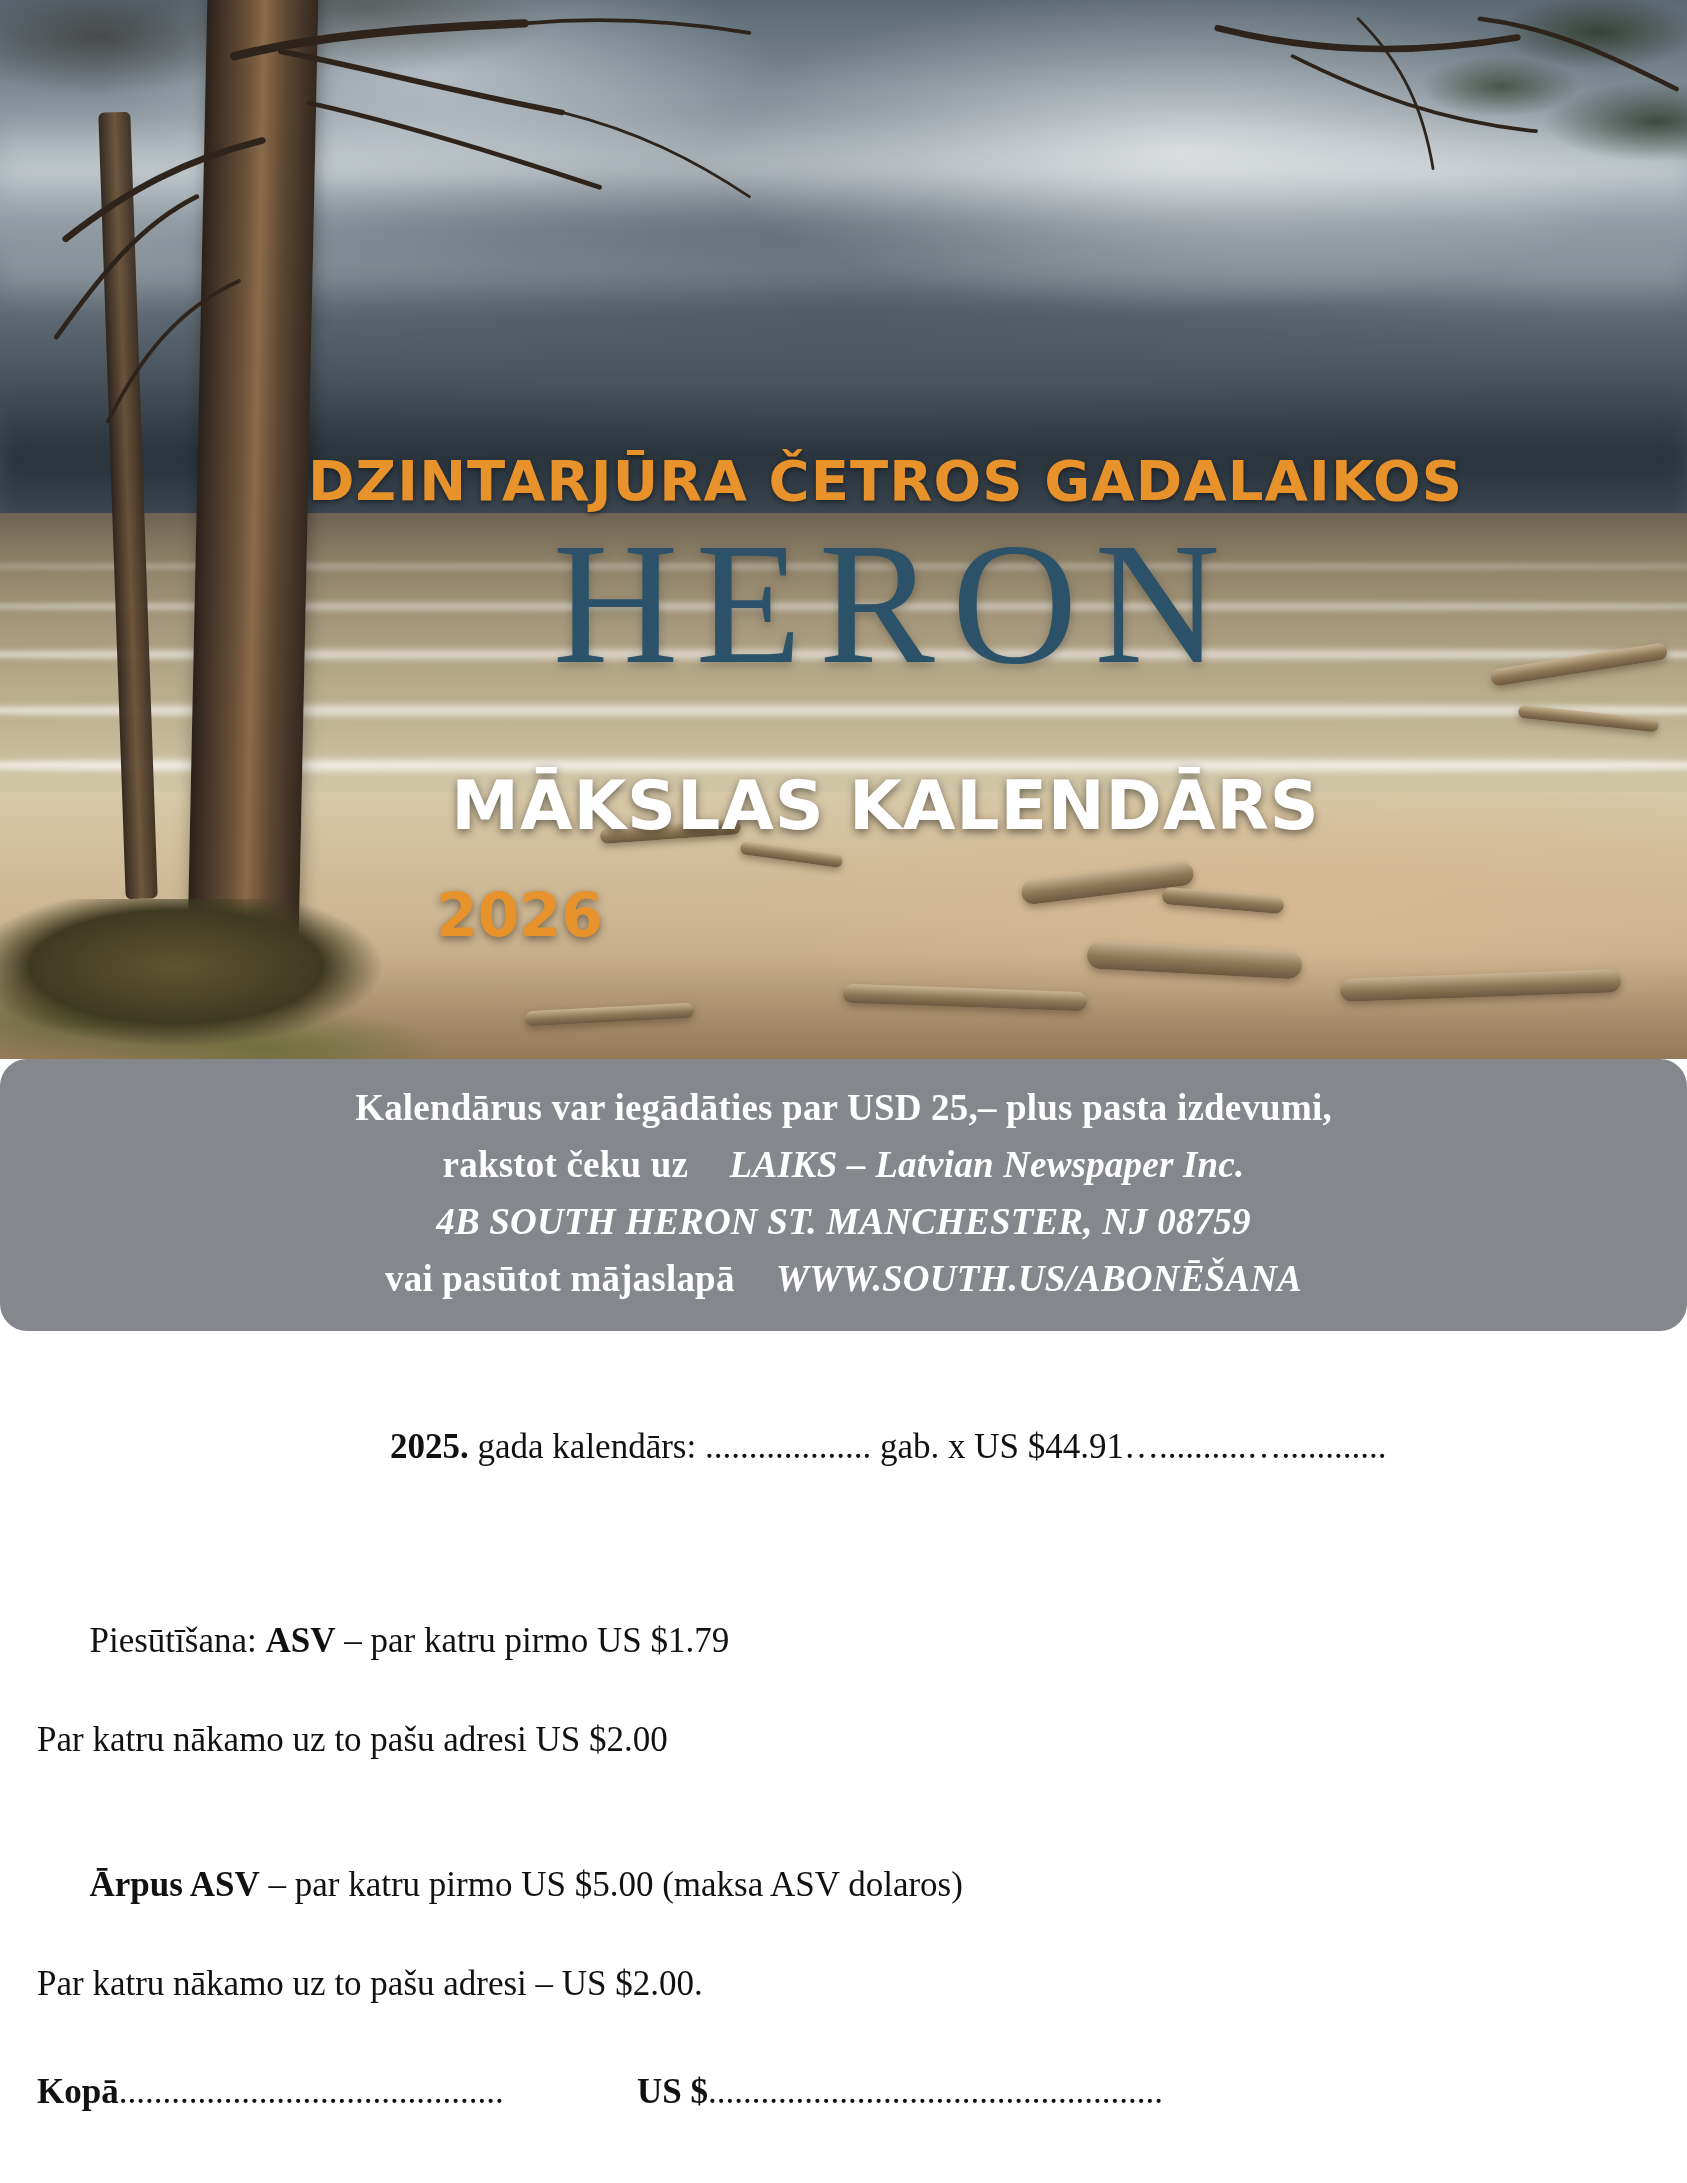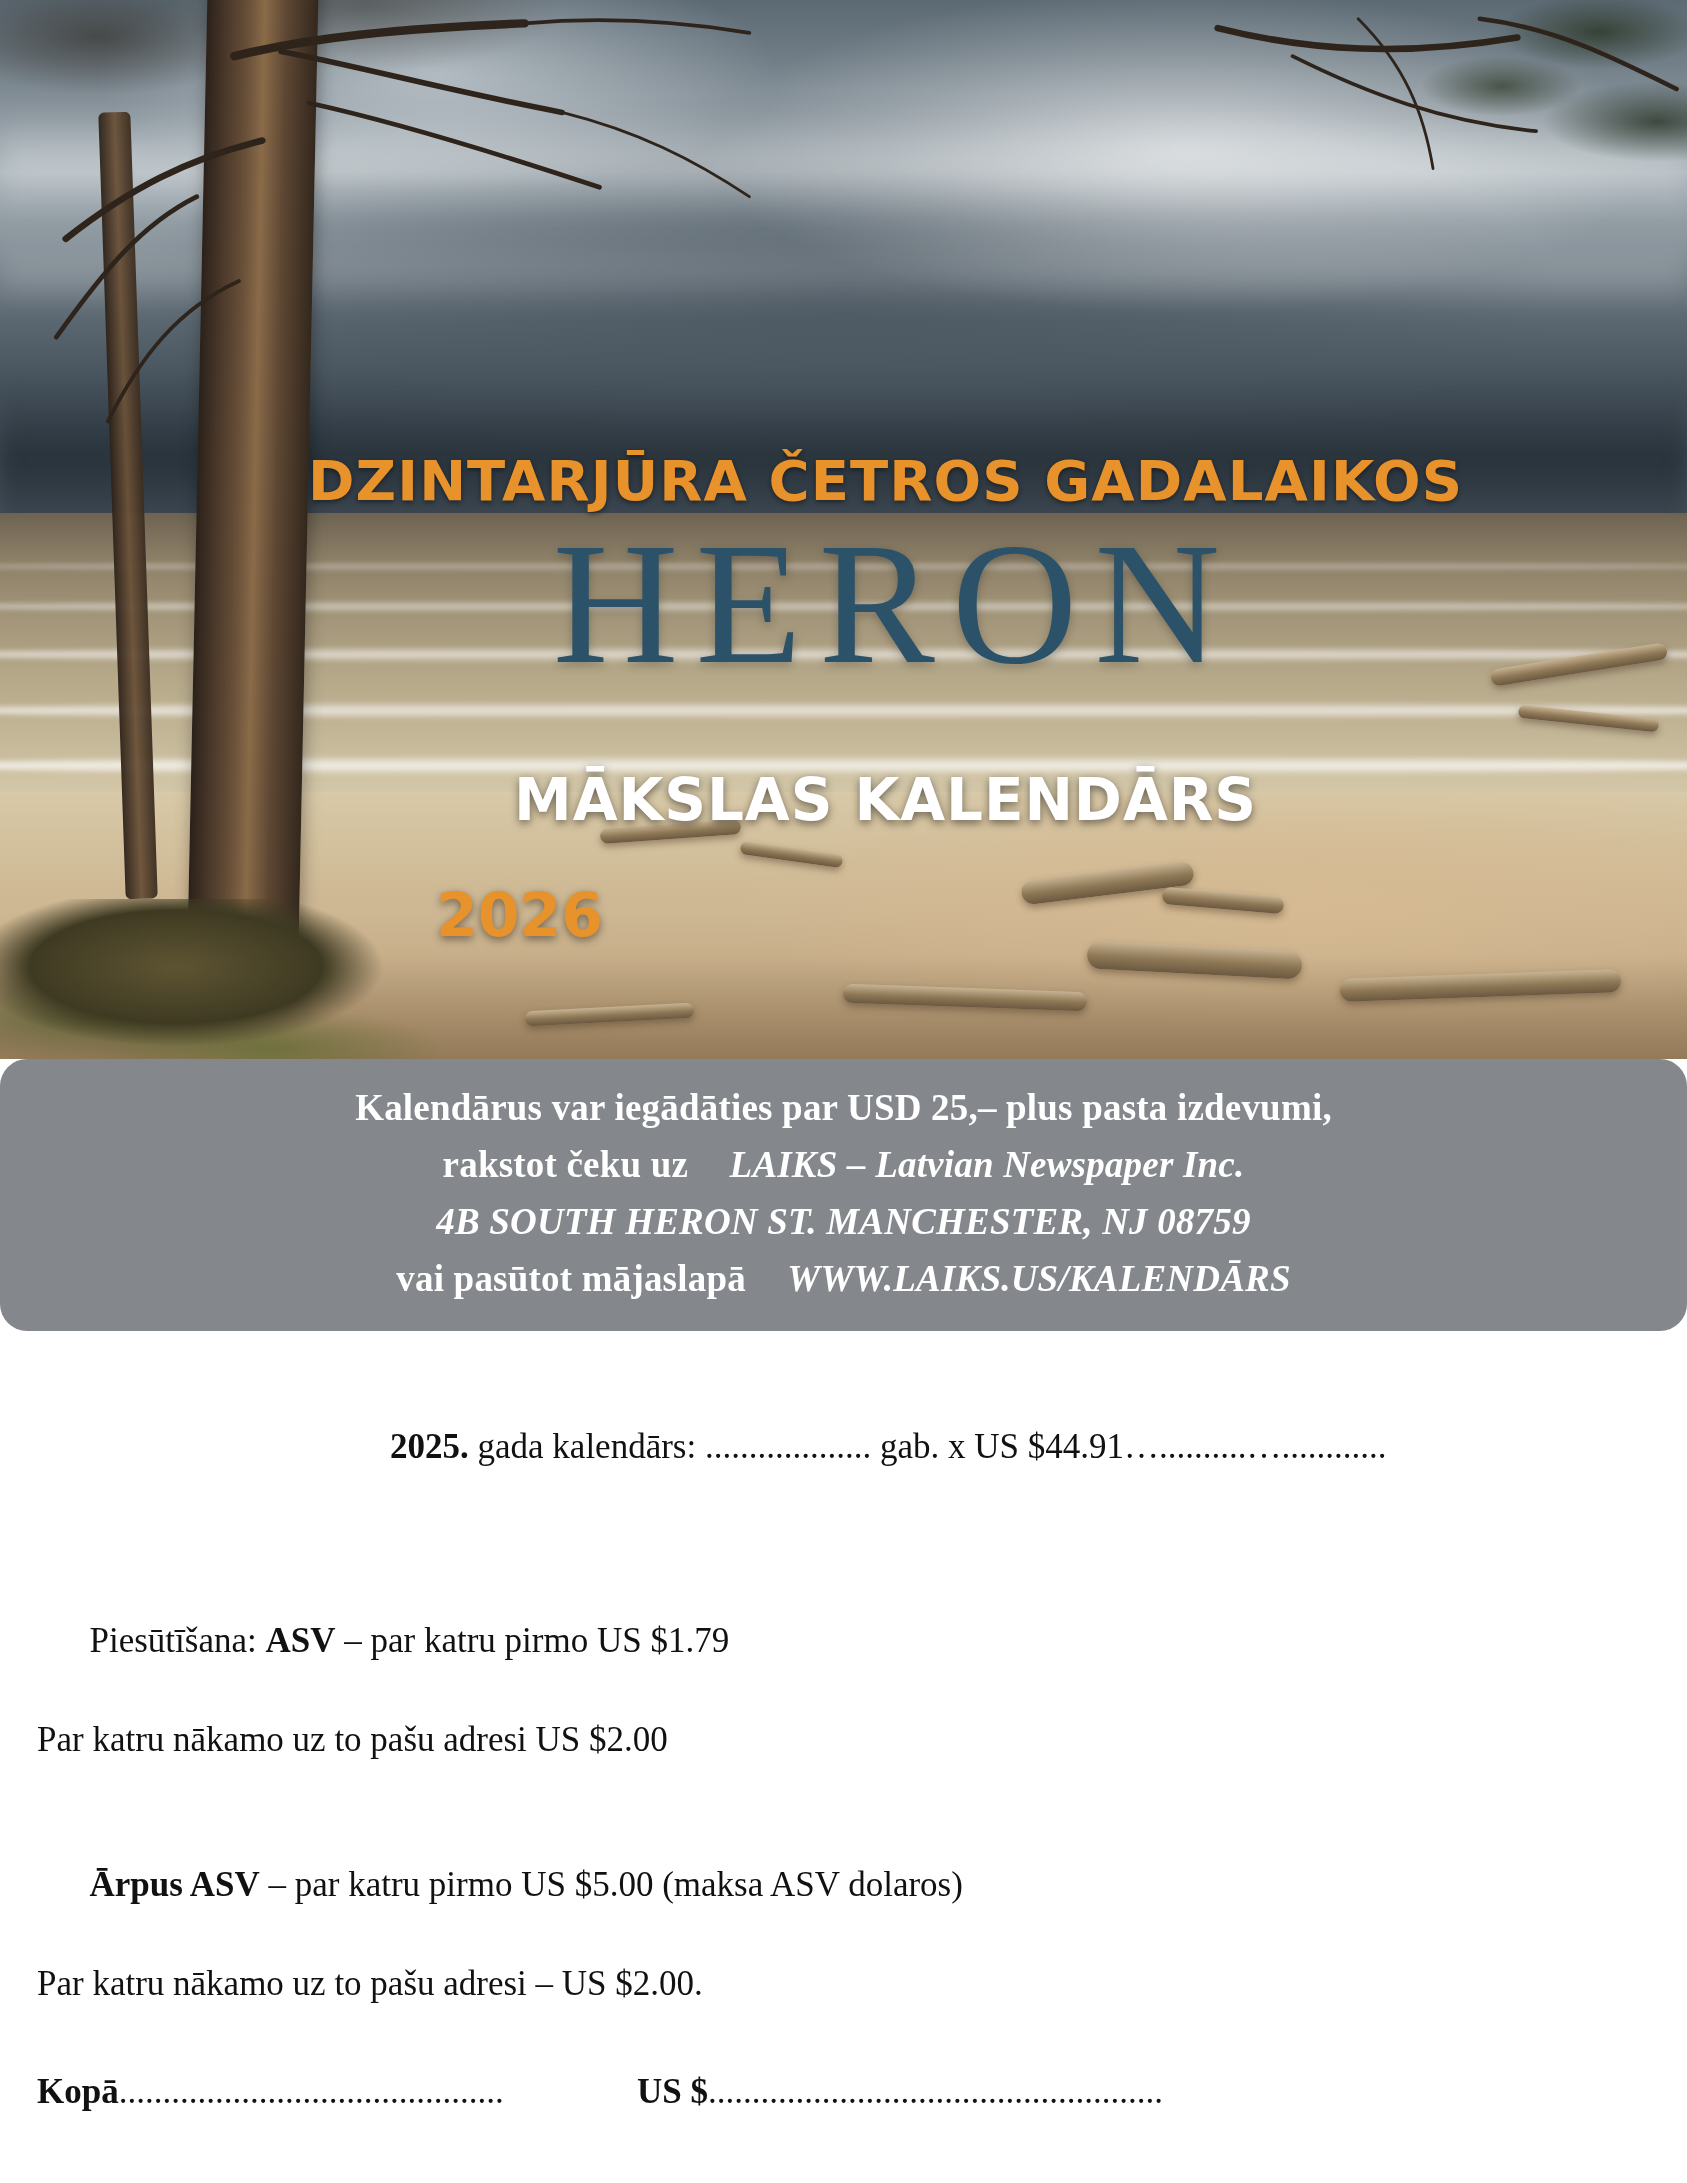--- a/index.html
+++ b/index.html
@@ -234,21 +234,21 @@
     padding-left: 103px;
     text-shadow: 0 2.8px 9.4px rgba(0,0,0,0.25);
   }
   .subtitle {
     position: absolute;
     left: 0; right: 0;
     top: 766px;
     text-align: center;
     font-family: "DejaVu Sans", sans-serif;
     font-weight: bold;
-    font-size: 58px;
+    font-size: 68px;
     letter-spacing: 0.9px;
     color: #ffffff;
     padding-left: 84px;
     text-shadow: 0 2.8px 8.4px rgba(0,0,0,0.5);
   }
   .year {
     position: absolute;
     left: 0; right: 0;
     top: 880px;
     text-align: center;
@@ -373,21 +373,21 @@
     </div>
   </div>
 
   <div class="band">
     <div class="line">Kalendārus var iegādāties par USD 25,– plus pasta izdevumi,</div>
     <div class="line">
       <span>rakstot čeku uz </span><em>LAIKS – Latvian Newspaper Inc.</em>
     </div>
     <div class="line italic-all">4B SOUTH HERON ST. MANCHESTER, NJ 08759</div>
     <div class="line">
-      <span>vai pasūtot mājaslapā </span><em>WWW.LAIKS.US/KALENDĀRS</em>
+      <span>vai pasūtot mājaslapā </span><em>WWW.SOUTH.US/ABONĒŠANA</em>
     </div>
   </div>
 
   <div class="form">
 
     <div class="row center">
       <span class="b">2025.</span><span> gada kalendārs: ................... gab. x US $44.91…..........…............</span>
     </div>
 
     <div class="gap-md"></div>

